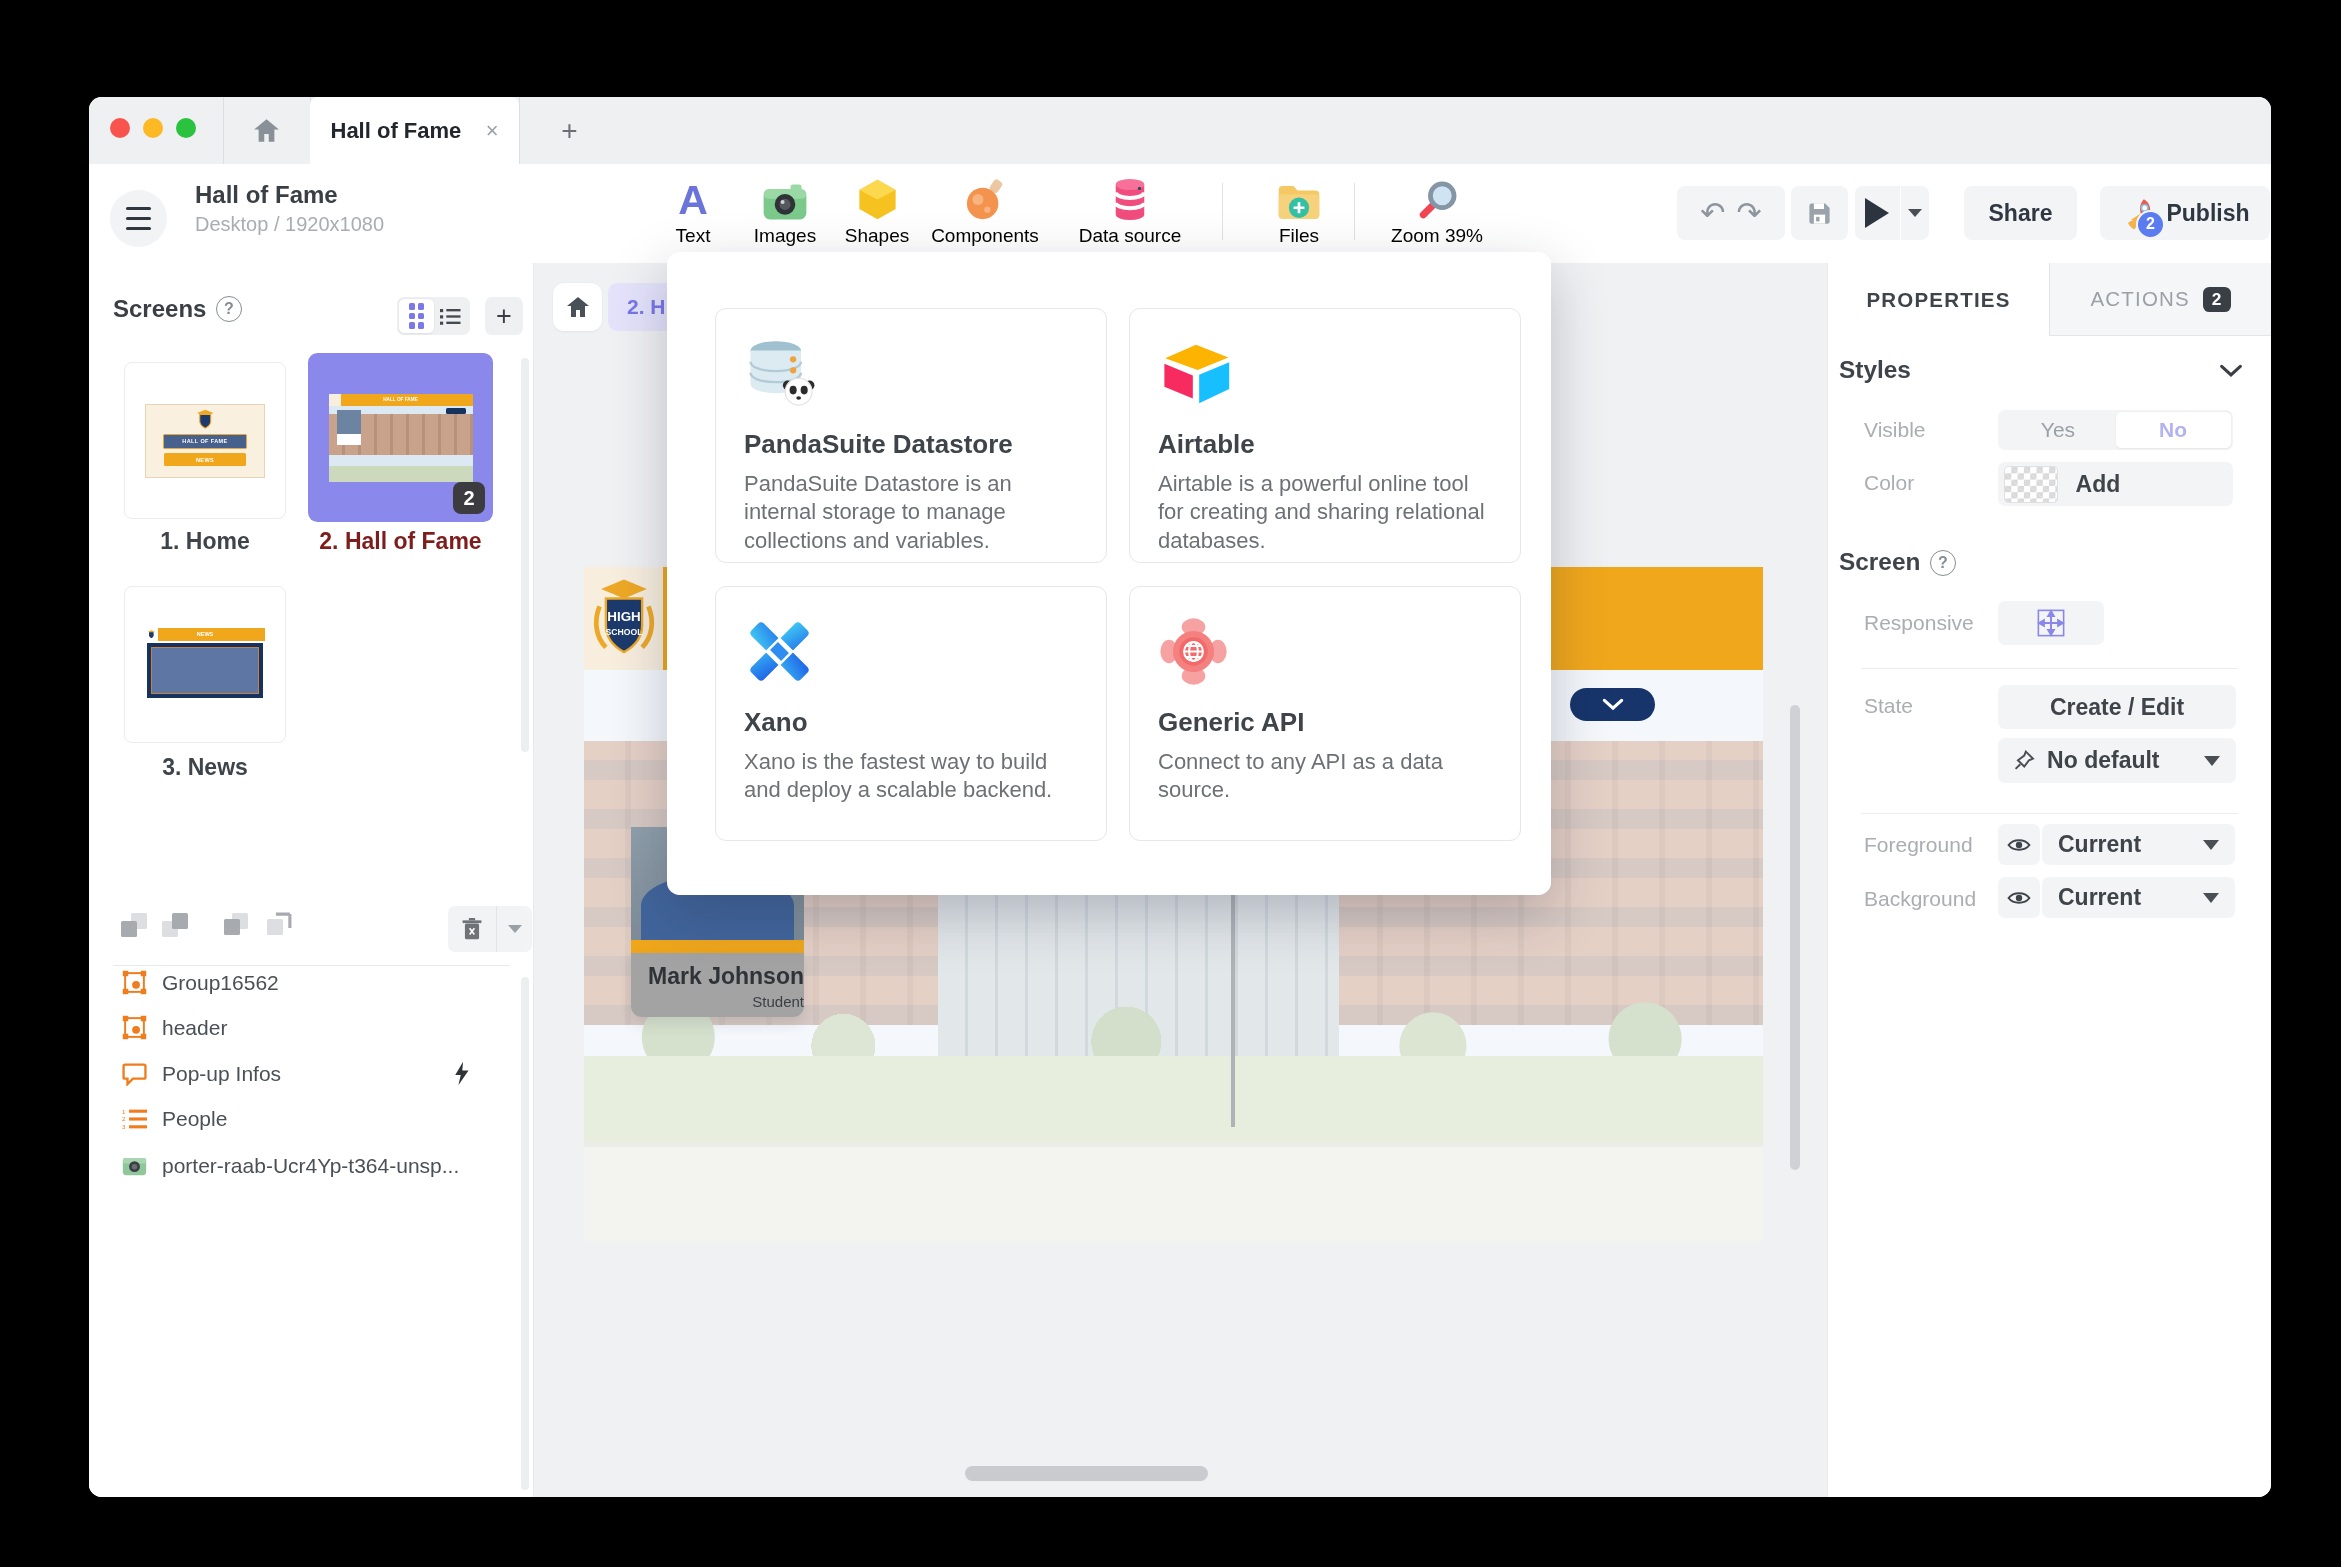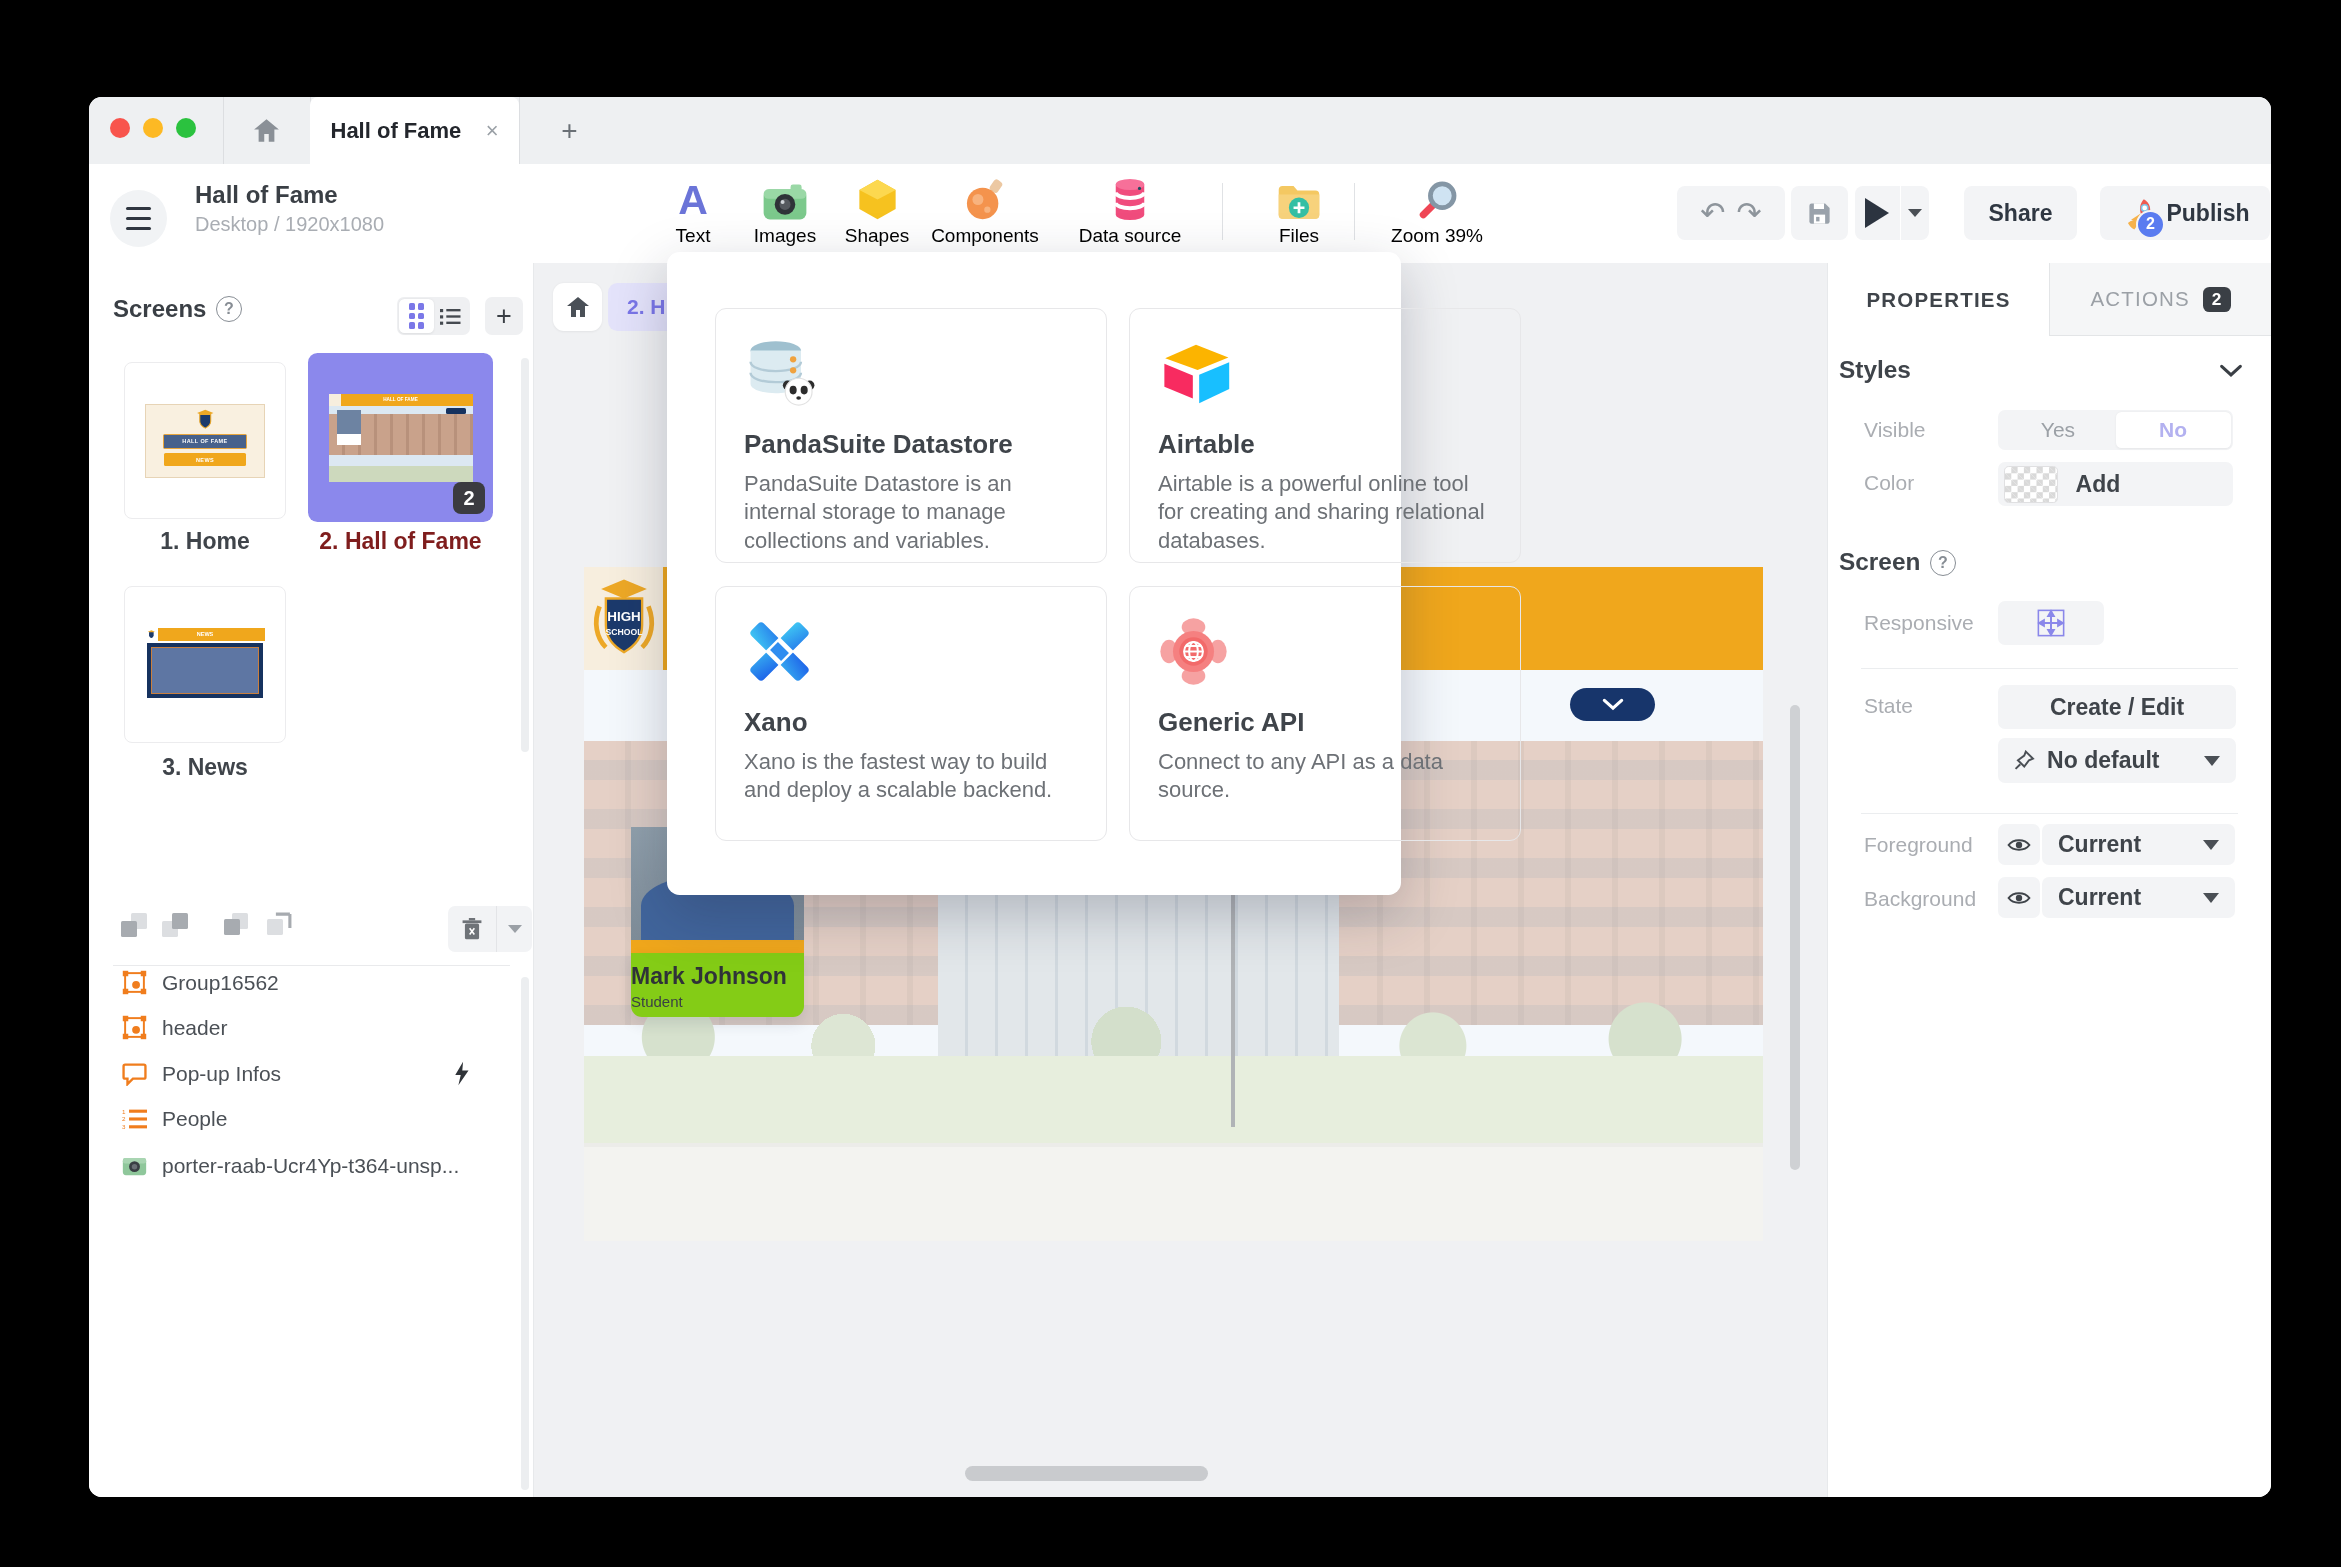--- a/index.html
+++ b/index.html
@@ -92,21 +92,21 @@
   .ph-plaza{position:absolute;left:0;top:473px;width:100%;height:98px;background:#e6e5e0;border-top:4.7px solid #d8d7d2;}
   .ph-lamp{position:absolute;left:647px;top:205px;width:4px;height:252px;background:#5a6168;}
   .ph-lamp:before{content:"";position:absolute;left:-5.5px;top:-12.6px;width:15px;height:15px;border-radius:50%;background:#5a6168;}
   .ph-fade{position:absolute;inset:0;background:rgba(255,255,255,.52);}
   .navybtn{position:absolute;left:986px;top:121px;width:85px;height:33px;background:#17356b;border-radius:16.6px;display:flex;align-items:center;justify-content:center;}
   .personcard{position:absolute;left:47px;top:260px;width:173px;}
   .pphoto{height:113px;background:linear-gradient(#90a0ac,#7e8c98);position:relative;overflow:hidden;}
   .pshould{position:absolute;bottom:0;left:6%;width:88%;height:58%;background:#41659c;border-radius:48% 48% 0 0;}
   .pneck{position:absolute;bottom:44%;left:38%;width:24%;height:34%;background:#b07a55;border-radius:6.3px 6.3px 0 0;}
   .pstripe{height:13.4px;background:#f0a71c;}
-  .pinfo{height:64px;background:#84cc16;border-radius:0 0 11px 11px;text-align:left;box-shadow:0 6.3px 14px rgba(40,50,70,.12);}
+  .pinfo{height:64px;background:#a3a3a3;border-radius:0 0 11px 11px;text-align:right;box-shadow:0 6.3px 14px rgba(40,50,70,.12);}
   .pname{font-size:23px;font-weight:700;color:#2f3338;padding-top:9.5px;}
   .prole{font-size:15px;color:#3a3f44;margin-top:3.2px;}
   .vscroll{position:absolute;right:27px;top:442px;width:10.3px;height:465px;background:#cfd1d4;border-radius:5.5px;}
   .hscroll{position:absolute;left:431px;top:1203px;width:243px;height:15px;background:#c9cbce;border-radius:8px;}
   
   .ptabs{position:absolute;left:0;top:0;width:100%;height:73px;display:flex;}
   .ptab{flex:1;display:flex;align-items:center;justify-content:center;gap:12.6px;font-size:20.5px;letter-spacing:1.2px;}
   .ptab.active{background:#fff;color:#3f444a;font-weight:700;align-items:center;}
   .ptab.inactive{background:#f5f6f7;color:#9ba0a6;border-left:0.8px solid #e3e5e7;border-bottom:0.8px solid #e3e5e7;}
   .abadge{width:28px;height:25px;border-radius:6.3px;background:#3a3f45;color:#fff;font-size:17.3px;font-weight:700;display:flex;align-items:center;justify-content:center;letter-spacing:0;}
@@ -115,21 +115,21 @@
   .pctl{position:absolute;background:#f3f4f6;border-radius:7px;box-sizing:border-box;}
   .segwrap{display:flex;padding:2.4px;}
   .segopt{flex:1;display:flex;align-items:center;justify-content:center;font-size:21px;border-radius:5.5px;}
   .segopt.off{color:#9ba0a6;}
   .segopt.on{background:#fff;color:#b3b1f0;font-weight:700;box-shadow:0 0.8px 2.4px rgba(0,0,0,.06);}
   .checker{width:52px;height:35px;border-radius:4.7px;border:0.8px solid #e0e0e2;background-image:linear-gradient(45deg,#d9d9d9 25%,transparent 25%,transparent 75%,#d9d9d9 75%),linear-gradient(45deg,#d9d9d9 25%,#fff 25%,#fff 75%,#d9d9d9 75%);background-size:12.6px 12.6px;background-position:0 0,6.3px 6.3px;}
   .pdivider{position:absolute;left:33px;width:377px;height:0.8px;background:#ebedef;}
   .dropcaret{width:0;height:0;border-left:8px solid transparent;border-right:8px solid transparent;border-top:10.3px solid #4a4f55;}
   .ctltext{font-size:23px;font-weight:700;color:#3f444a;}
   
-  .modal{position:absolute;left:578px;top:155px;width:734px;height:643px;background:#fff;border-radius:12.6px;box-shadow:0 19px 55px rgba(30,35,60,.25);}
+  .modal{position:absolute;left:578px;top:155px;width:884px;height:643px;background:#fff;border-radius:12.6px;box-shadow:0 19px 55px rgba(30,35,60,.25);}
   .dscard{position:absolute;width:392px;height:255px;border:1.6px solid #e7e7e9;border-radius:11px;box-sizing:border-box;padding:28px;}
   .dstitle{font-size:26px;font-weight:700;color:#3f444a;margin-top:19px;}
   .dsdesc{font-size:22px;color:#6d7176;margin-top:9.5px;line-height:1.3;}
   .iconbox{height:73px;display:flex;align-items:center;}
 </style>
 </head>
 <body>
 
 <div class="window">
 

